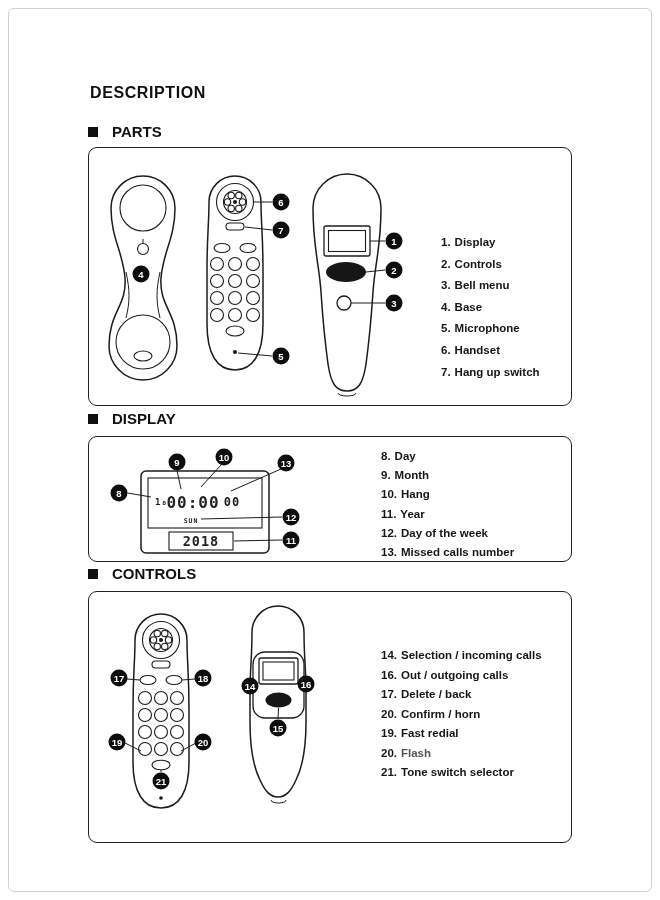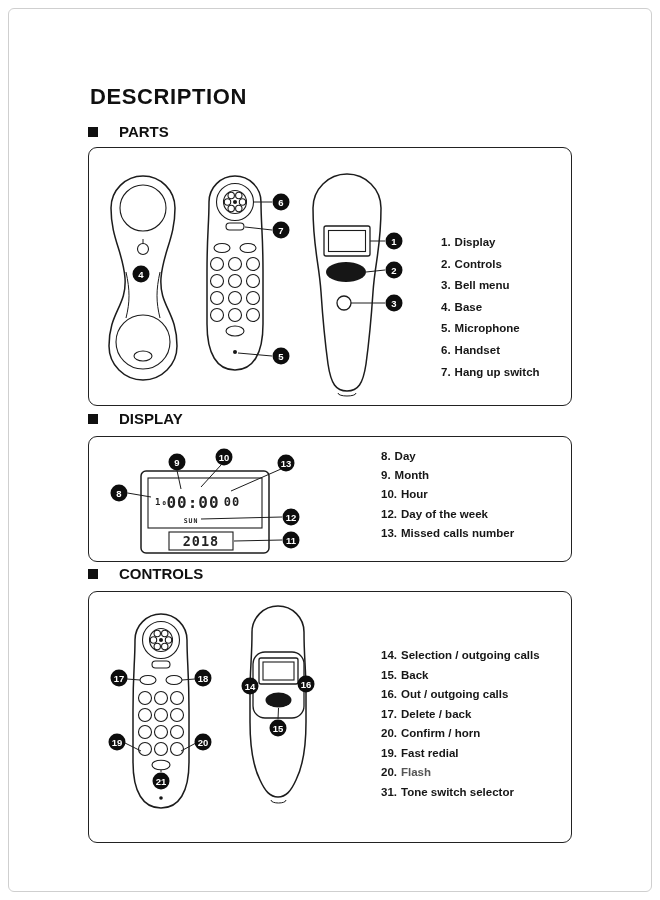--- a/index.html
+++ b/index.html
@@ -6,24 +6,24 @@
   .page {
     position:relative; width:660px; height:900px; background:#ffffff;
     font-family:"Liberation Sans", sans-serif; color:#111; overflow:hidden;
   }
   .page-frame {
     position:absolute; inset:8px; border:1px solid #cfcfcf; border-radius:6px;
     pointer-events:none;
   }
   .title {
     position:absolute; left:90px; top:84px; margin:0;
-    font-size:22px; font-weight:bold; letter-spacing:0.6px; color:#101010;
+    font-size:16px; font-weight:bold; letter-spacing:0.6px; color:#101010;
   }
   .sec-header {
-    position:absolute; display:flex; align-items:center; gap:21px;
+    position:absolute; display:flex; align-items:center; gap:14px;
     font-weight:bold; font-size:15px; color:#101010;
   }
   .sec-header .sq { width:10px; height:10px; background:#101010; display:inline-block; }
   .box {
     position:absolute; border:1.6px solid #222; border-radius:9px; background:#fff;
   }
   .legend { position:absolute; }
   .legend-row { display:flex; white-space:nowrap; font-size:11.5px; font-weight:bold; color:#161616; }
   .legend-row .ln { margin-right:4px; }
   .lh-parts .legend-row { line-height:21.6px; }
@@ -228,21 +228,25 @@
       <div class="legend-row">
           <span class="ln">8.</span>
           <span>Day</span>
         </div>
       <div class="legend-row">
           <span class="ln">9.</span>
           <span>Month</span>
         </div>
       <div class="legend-row">
           <span class="ln">10.</span>
-          <span>Hour</span>
+          <span>Hang</span>
+        </div>
+      <div class="legend-row">
+          <span class="ln">11.</span>
+          <span>Year</span>
         </div>
       <div class="legend-row">
           <span class="ln">12.</span>
           <span>Day of the week</span>
         </div>
       <div class="legend-row">
           <span class="ln">13.</span>
           <span>Missed calls number</span>
         </div>
     </div>
@@ -330,25 +334,21 @@
         <g class="badge">
           <circle cx="175" cy="128" r="8.5"></circle>
           <text x="175" y="131.5">15</text>
         </g>
       </g>
     </svg>
 
     <div class="legend lh-controls" style="left:292px; top:54px;">
       <div class="legend-row">
           <span class="ln">14.</span>
-          <span>Selection / outgoing calls</span>
-        </div>
-      <div class="legend-row">
-          <span class="ln">15.</span>
-          <span>Back</span>
+          <span>Selection / incoming calls</span>
         </div>
       <div class="legend-row">
           <span class="ln">16.</span>
           <span>Out / outgoing calls</span>
         </div>
       <div class="legend-row">
           <span class="ln">17.</span>
           <span>Delete / back</span>
         </div>
       <div class="legend-row">
@@ -357,18 +357,18 @@
         </div>
       <div class="legend-row">
           <span class="ln">19.</span>
           <span>Fast redial</span>
         </div>
       <div class="legend-row">
           <span class="ln">20.</span>
           <span class="muted">Flash</span>
         </div>
       <div class="legend-row">
-          <span class="ln">31.</span>
+          <span class="ln">21.</span>
           <span>Tone switch selector</span>
         </div>
     </div>
   </div>
 </div>
 
 </body></html>

